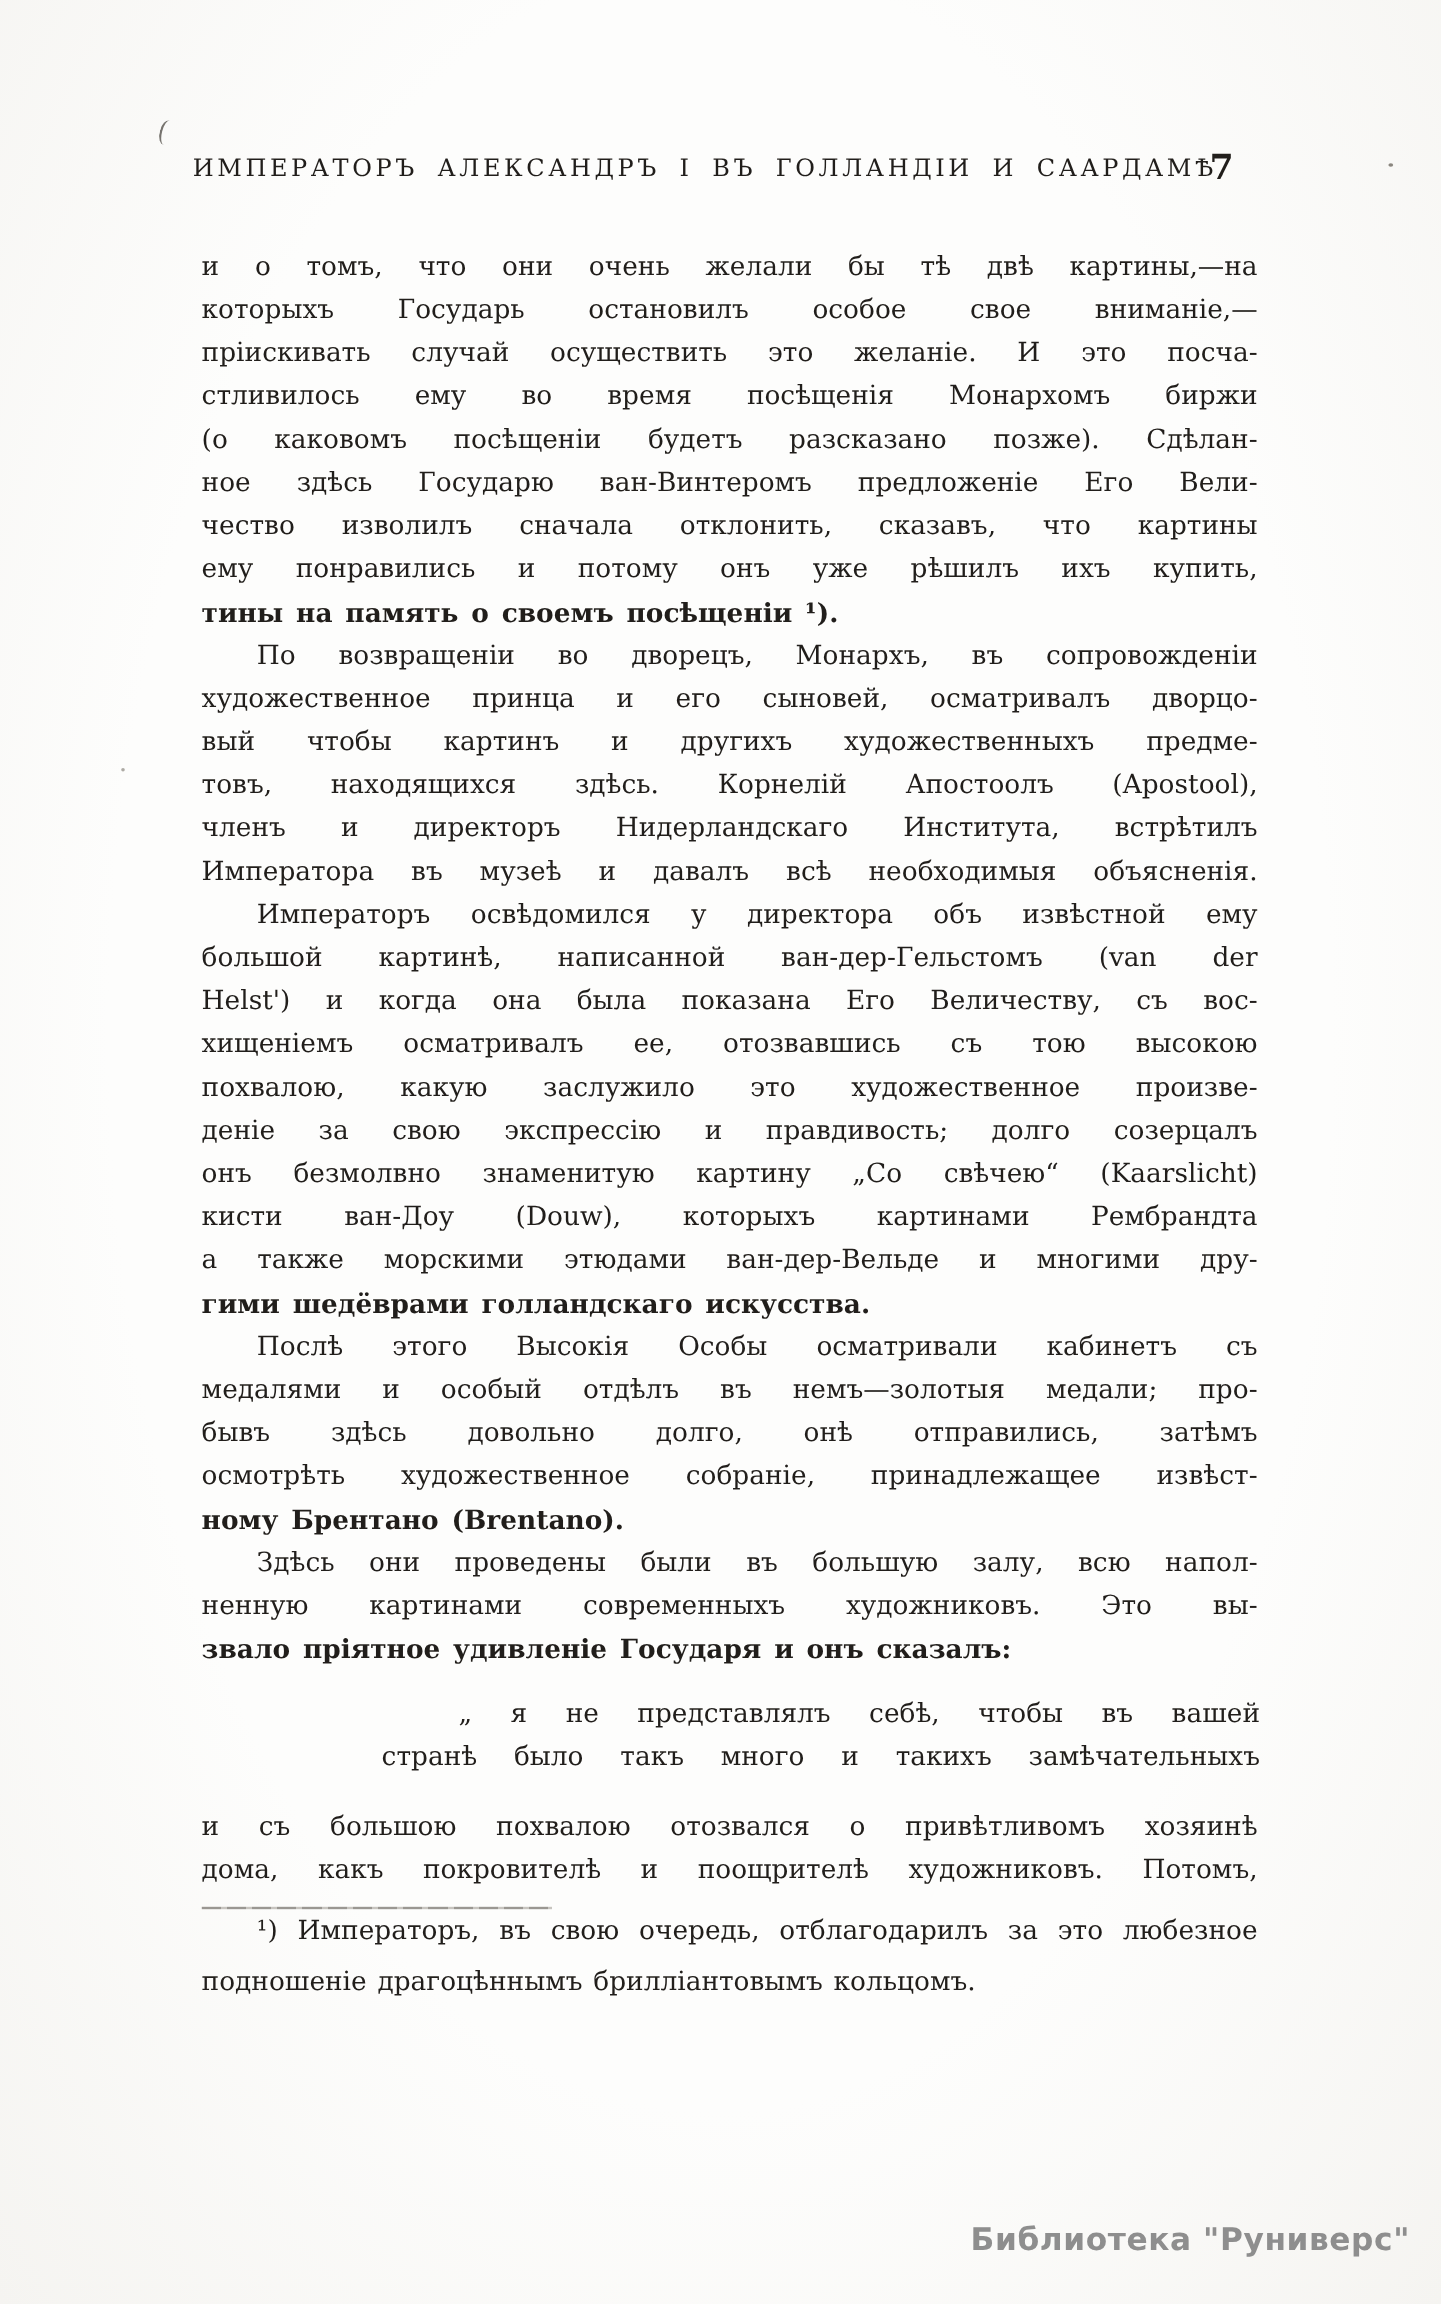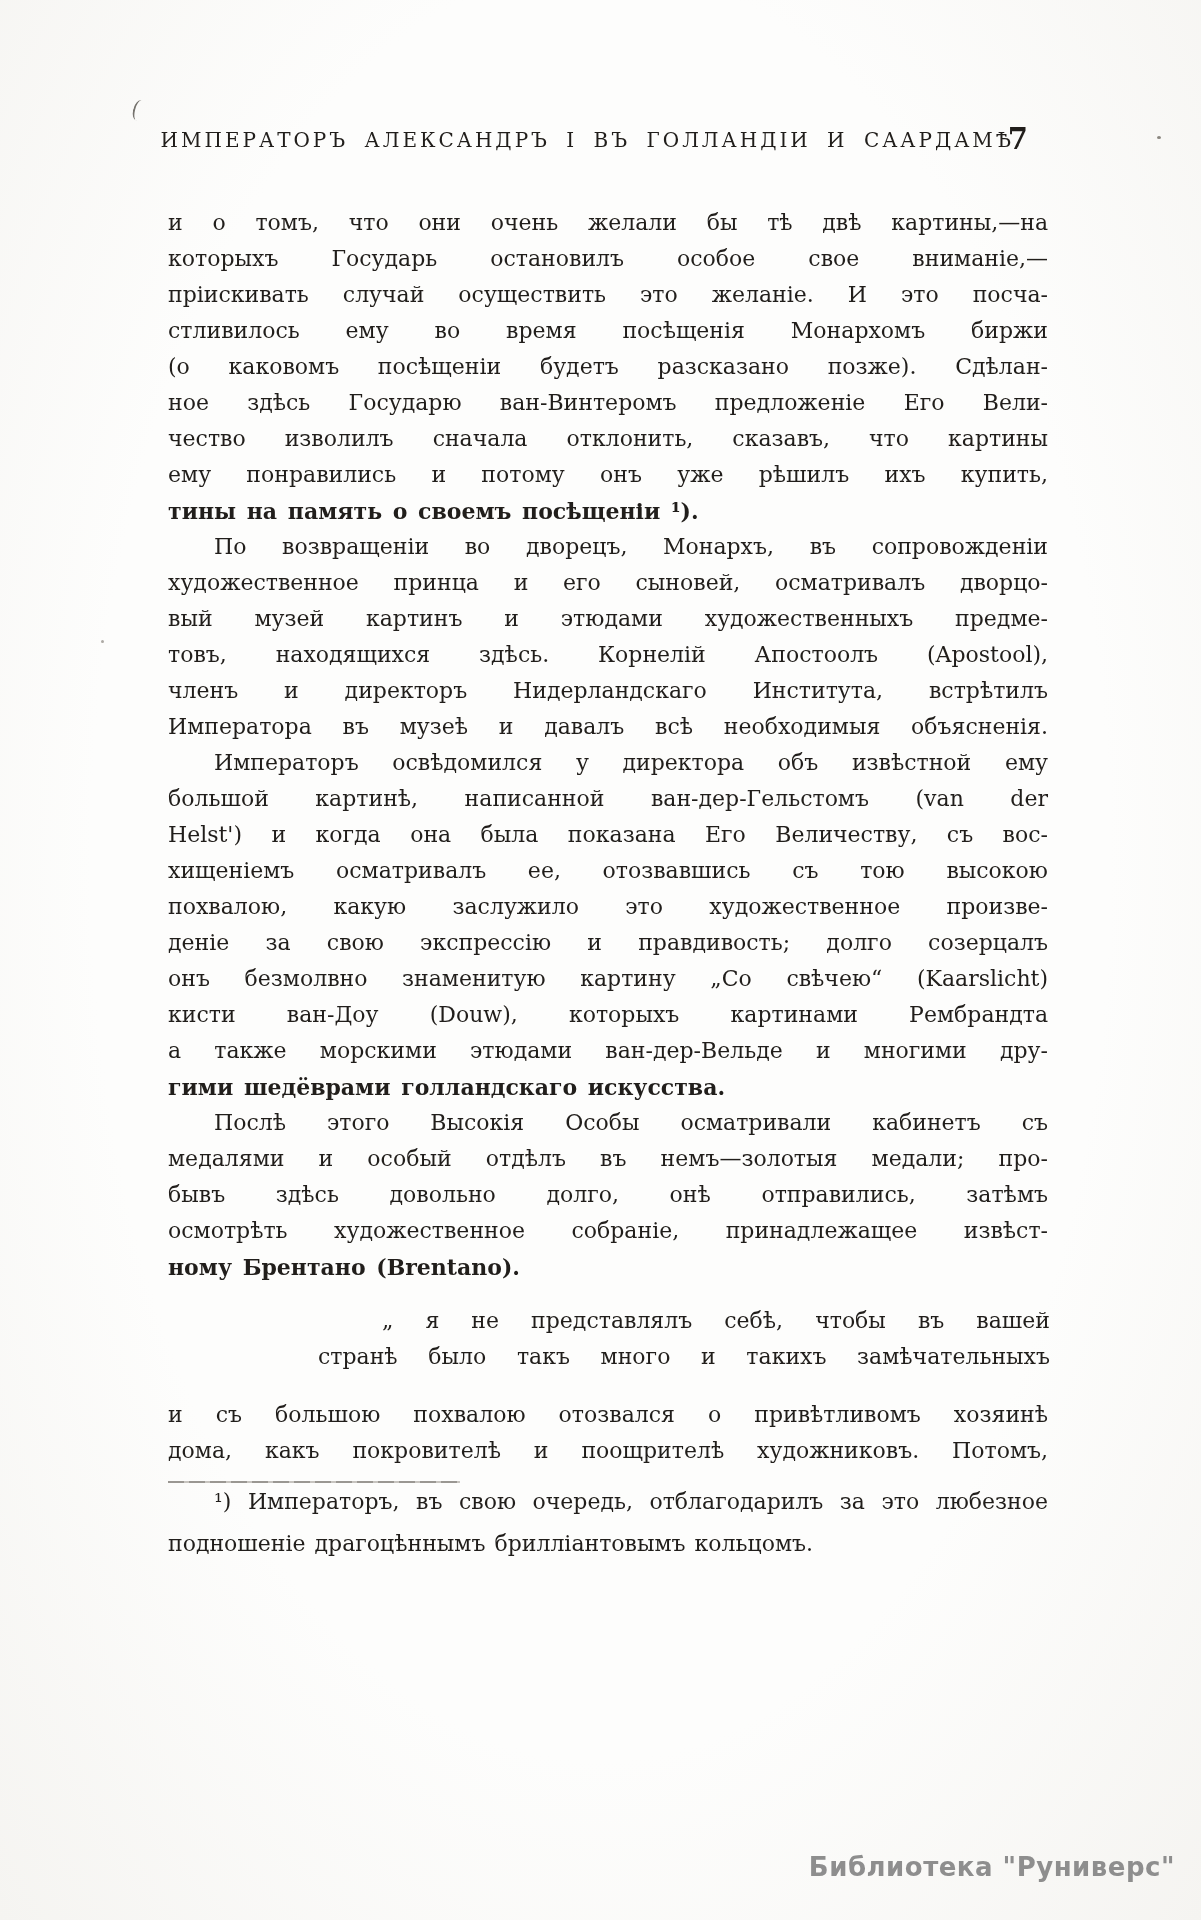--- a/index.html
+++ b/index.html
@@ -78,21 +78,21 @@
         <div class="line">стливилось ему во время посѣщенія Монархомъ биржи</div>
         <div class="line">(о каковомъ посѣщеніи будетъ разсказано позже). Сдѣлан-</div>
         <div class="line">ное здѣсь Государю ван-Винтеромъ предложеніе Его Вели-</div>
         <div class="line">чество изволилъ сначала отклонить, сказавъ, что картины</div>
         <div class="line">ему понравились и потому онъ уже рѣшилъ ихъ купить,</div>
         <div class="line last">тины на память о своемъ посѣщеніи ¹).</div>
       </div>
       <div class="para body">
         <div class="line indent">По возвращеніи во дворецъ, Монархъ, въ сопровожденіи</div>
         <div class="line">художественное принца и его сыновей, осматривалъ дворцо-</div>
-        <div class="line">вый музей картинъ и этюдами художественныхъ предме-</div>
+        <div class="line">вый чтобы картинъ и другихъ художественныхъ предме-</div>
         <div class="line">товъ, находящихся здѣсь. Корнелій Апостоолъ (Apostool),</div>
         <div class="line">членъ и директоръ Нидерландскаго Института, встрѣтилъ</div>
         <div class="line">Императора въ музеѣ и давалъ всѣ необходимыя объясненія.</div>
       </div>
       <div class="para body">
         <div class="line indent">Императоръ освѣдомился у директора объ извѣстной ему</div>
         <div class="line">большой картинѣ, написанной ван-дер-Гельстомъ (van der</div>
         <div class="line">Helst') и когда она была показана Его Величеству, съ вос-</div>
         <div class="line">хищеніемъ осматривалъ ее, отозвавшись съ тою высокою</div>
         <div class="line">похвалою, какую заслужило это художественное произве-</div>
@@ -101,20 +101,25 @@
         <div class="line">кисти ван-Доу (Douw), которыхъ картинами Рембрандта</div>
         <div class="line">а также морскими этюдами ван-дер-Вельде и многими дру-</div>
         <div class="line last">гими шедёврами голландскаго искусства.</div>
       </div>
       <div class="para body">
         <div class="line indent">Послѣ этого Высокія Особы осматривали кабинетъ съ</div>
         <div class="line">медалями и особый отдѣлъ въ немъ—золотыя медали; про-</div>
         <div class="line">бывъ здѣсь довольно долго, онѣ отправились, затѣмъ</div>
         <div class="line">осмотрѣть художественное собраніе, принадлежащее извѣст-</div>
         <div class="line last">ному Брентано (Brentano).</div>
+      </div>
+      <div class="para body">
+        <div class="line indent">Здѣсь они проведены были въ большую залу, всю напол-</div>
+        <div class="line">ненную картинами современныхъ художниковъ. Это вы-</div>
+        <div class="line last">звало пріятное удивленіе Государя и онъ сказалъ:</div>
       </div>
       <div class="para quote">
         <div class="line indent">„ я не представлялъ себѣ, чтобы въ вашей</div>
         <div class="line">странѣ было такъ много и такихъ замѣчательныхъ</div>
       </div>
       <div class="para body">
         <div class="line">и съ большою похвалою отозвался о привѣтливомъ хозяинѣ</div>
         <div class="line">дома, какъ покровителѣ и поощрителѣ художниковъ. Потомъ,</div>
       </div>
       <div class="footnote-rule"></div>

